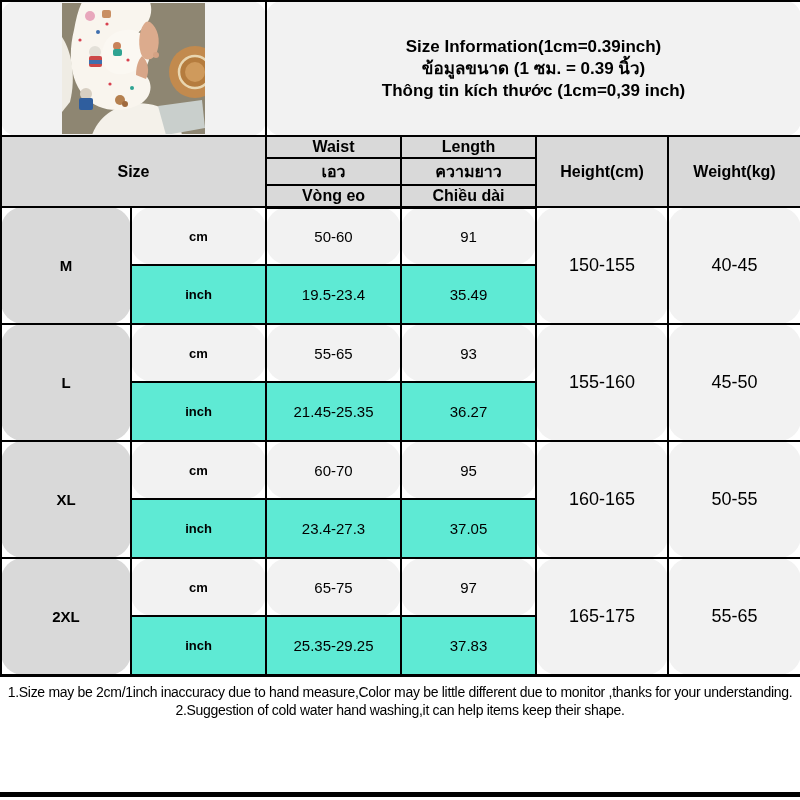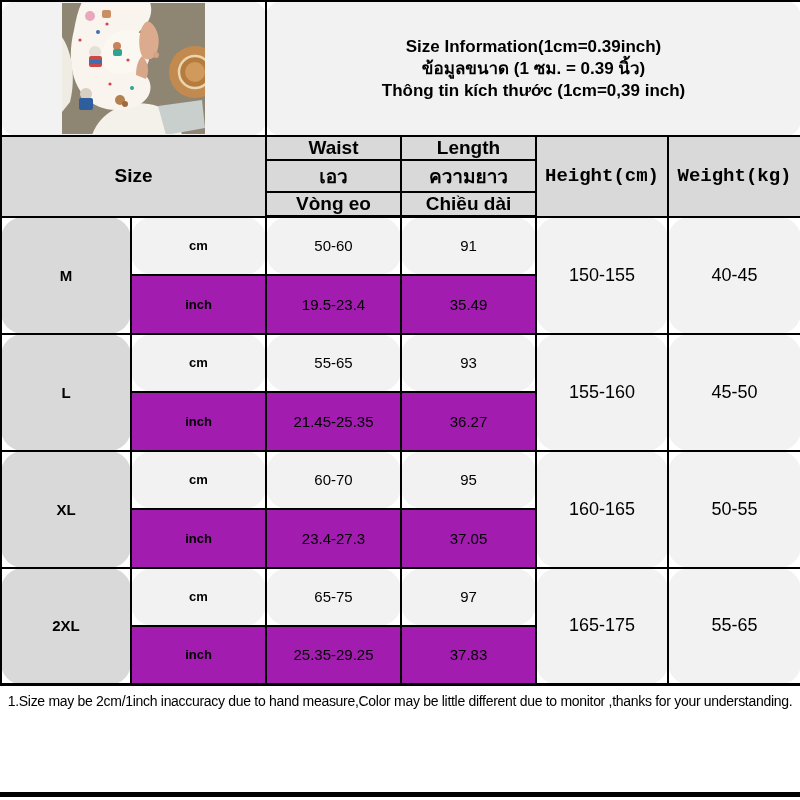--- a/index.html
+++ b/index.html
@@ -31,27 +31,27 @@
   .photo-cell svg { display: block; margin: 0 auto; }
   .title-cell { position: relative; }
   .title-line { font-weight: bold; font-size: 17px; line-height: 22px; }
   .cell-marker {
     position: absolute; top: 0; left: 0;
     width: 0; height: 0;
     border-top: 9px solid #149014;
     border-right: 9px solid transparent;
   }
   
-  .r-hdr td { height: 22px; background: #d9d9d9; font-weight: bold; font-size: 19px; }
+  .r-hdr td { height: 22px; background: #d9d9d9; font-weight: bold; font-size: 16px; }
   .size-hdr { font-size: 26px; font-weight: bold; }
   .r-hdr.last td { border-bottom-width: 3px; }
-  .hw-hdr { font-size: 15px; font-family: Liberation Mono, monospace; }
+  .hw-hdr { font-size: 15px; }
   
   .r-cm td { height: 58px; background: #f2f2f2; border-bottom-width: 3px; }
-  .r-inch td { height: 59px; background: #a21caf; }
+  .r-inch td { height: 59px; background: #5eead4; }
   .size-cell { background: #d9d9d9 !important; font-weight: bold; font-size: 15px; border-bottom-width: 2px !important; }
   .unit-cell { font-weight: bold; font-size: 13px; }
   .val-cell { font-size: 15px; }
   .hw-cell { background: #f2f2f2 !important; font-size: 18px; border-bottom-width: 2px !important; }
   .block-top td { border-top-width: 3px; border-radius: 22px; }
   table.size-table { border: 2px solid #000; border-bottom-width: 3px; }
   
   .attention {
     width: 786px;
     margin: 6px auto 0 auto;
@@ -198,16 +198,17 @@
     <tr class="r-inch">
       <td class="unit-cell">inch</td>
       <td class="val-cell">25.35-29.25</td>
       <td class="val-cell">37.83</td>
     </tr>
   </tbody>
     </table>
 
   <div class="attention">
     <div>1.Size may be 2cm/1inch inaccuracy due to hand measure,Color may be little different due to monitor ,thanks for your understanding.</div>
+    <div>2.Suggestion of cold water hand washing,it can help items keep their shape.</div>
   </div>
 
   <div class="bottom-bar"></div>
 </div>
 
 </body></html>

